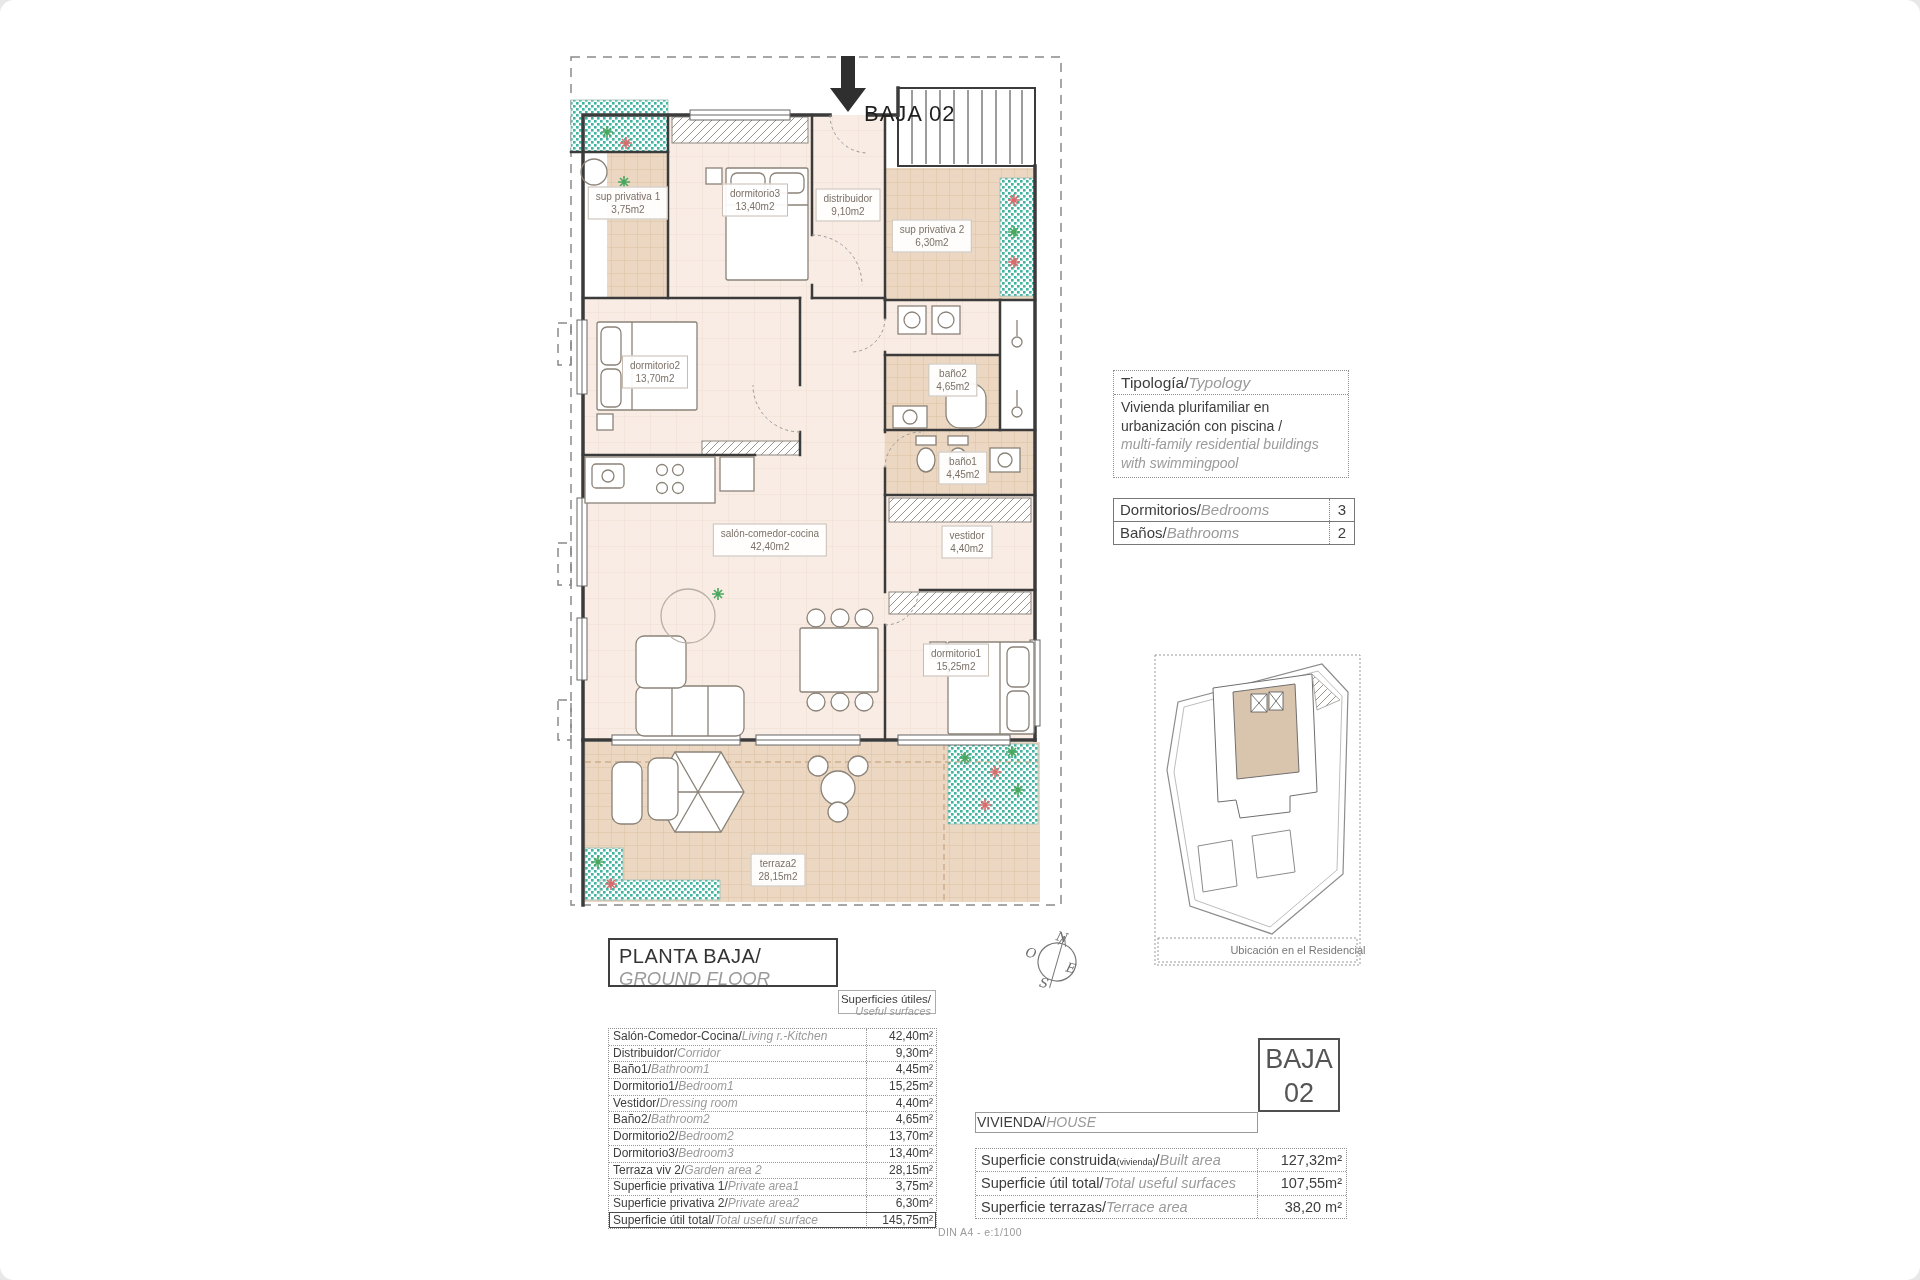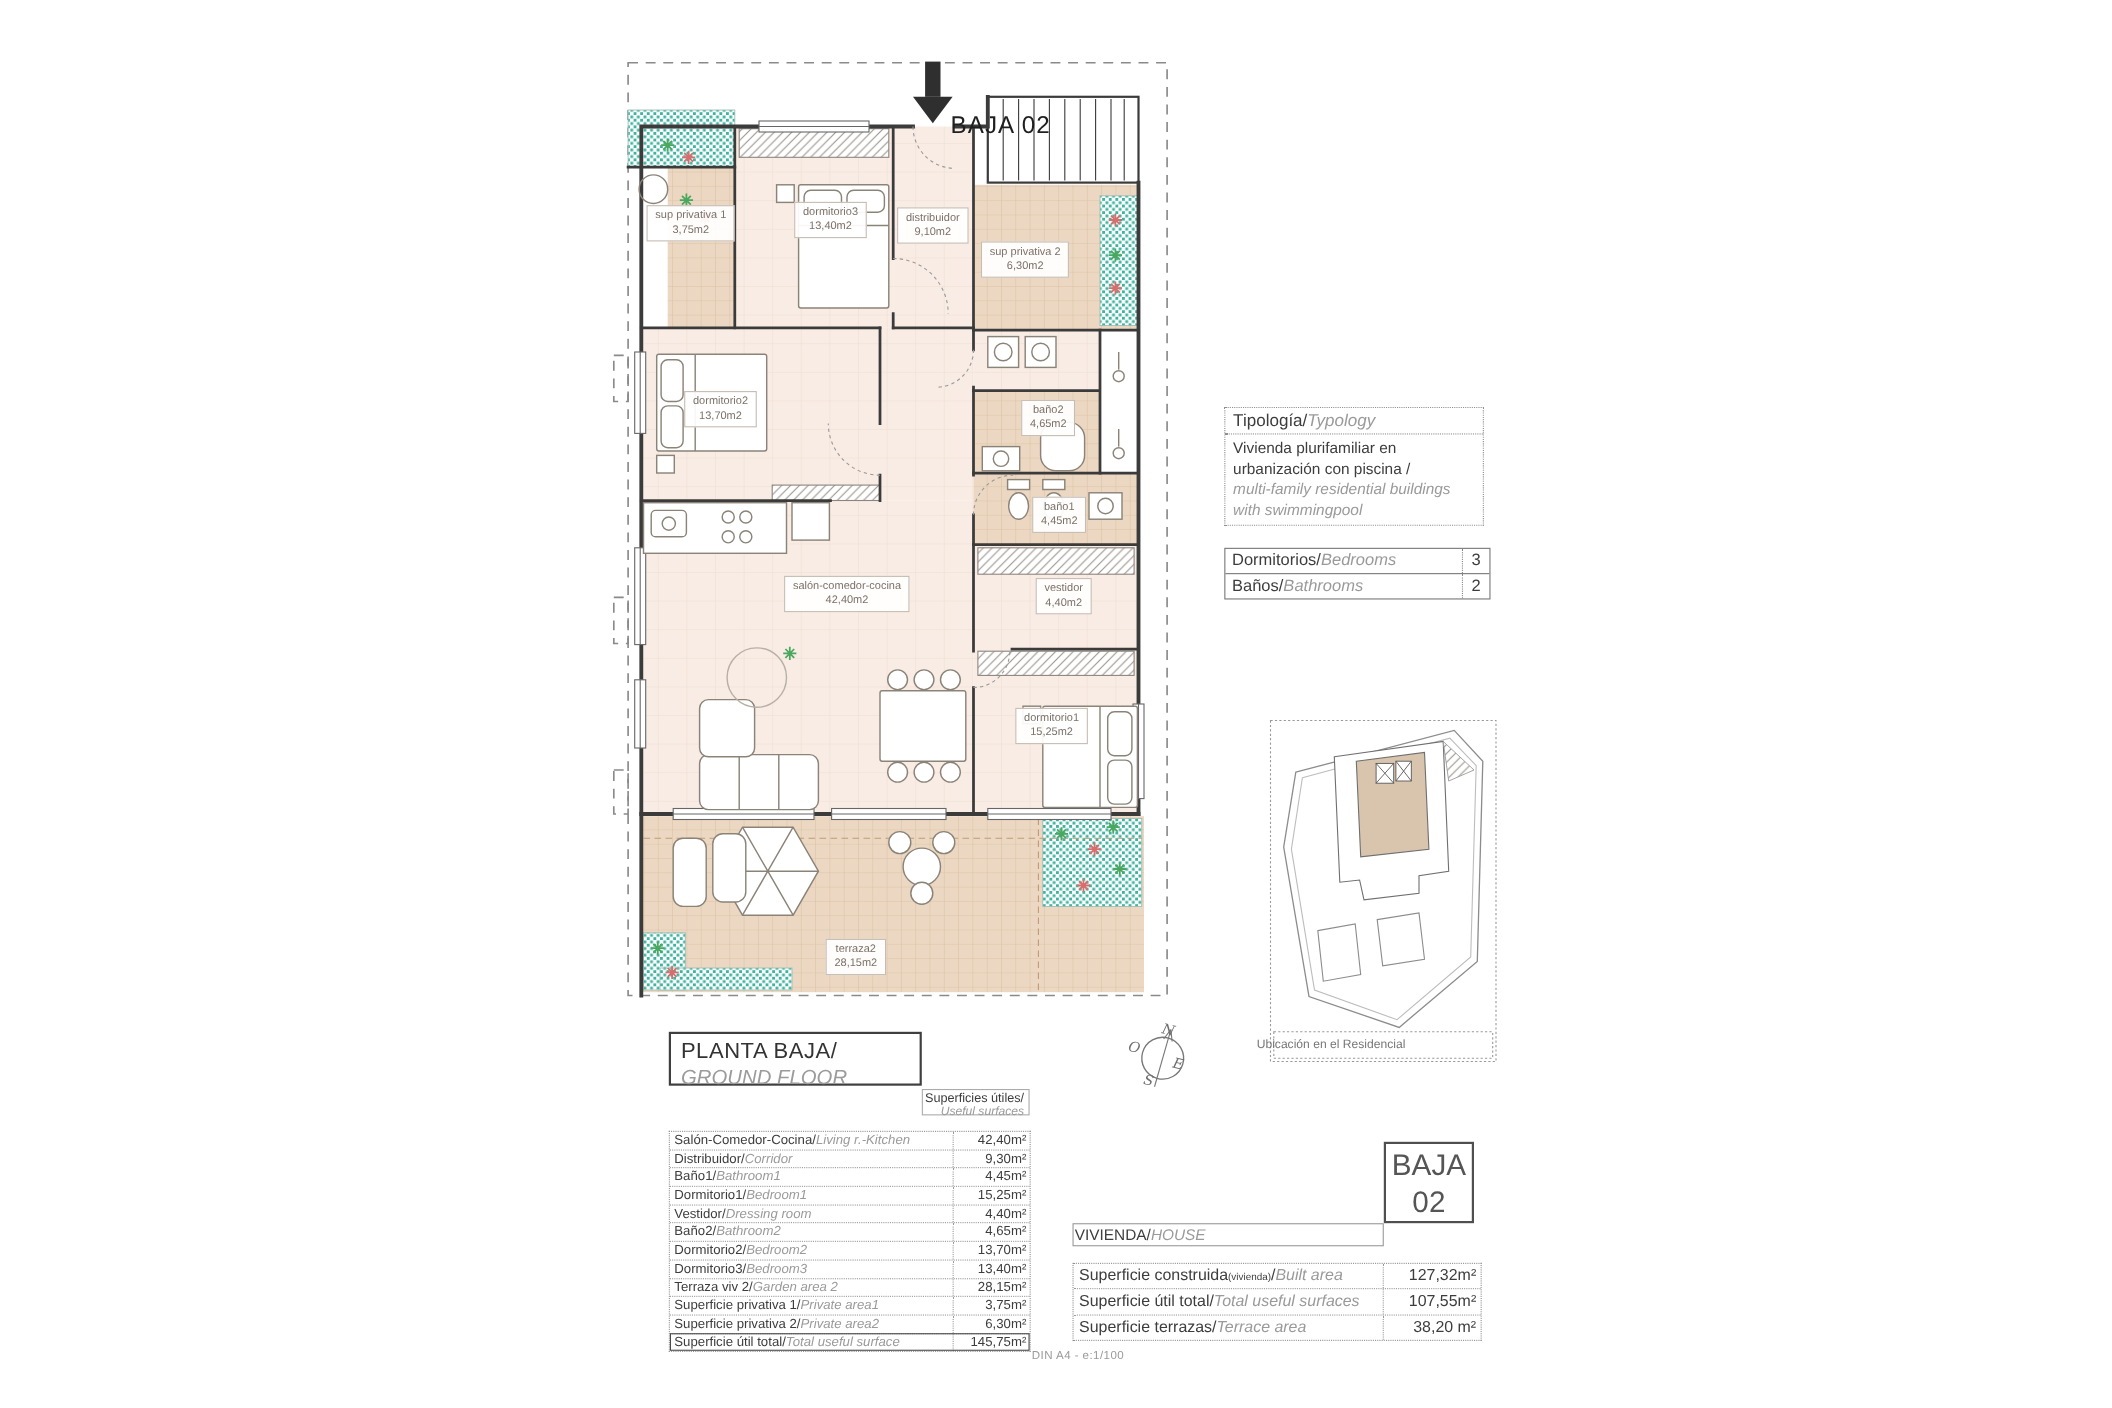--- a/index.html
+++ b/index.html
@@ -1,18 +1,18 @@
 <!DOCTYPE html>
 <html><head>
 <meta charset="utf-8">
 <style>
   html,body{margin:0;padding:0;background:#e8e8e8;}
   .page{
     position:relative;width:1920px;height:1280px;background:#ffffff;overflow:hidden;
-    font-family:"Liberation Sans",sans-serif;color:#3d3d3d;
+    font-family:"Liberation Sans",sans-serif;color:#3d3d3d;border-radius:14px;
   }
   .page svg.plan{position:absolute;left:0;top:0;}
 
   
   .room-label{
     position:absolute;transform:translate(-50%,-50%);
     background:rgba(255,255,255,.93);border:1px solid #c6bcb2;
     color:#7b7168;font-size:10px;line-height:12.5px;text-align:center;
     padding:3px 7px;white-space:nowrap;z-index:5;
   }
@@ -61,21 +61,21 @@
   .h-row{display:flex;height:22.4px;line-height:22.4px;}
   .h-row + .h-row{border-top:1px dotted #9a9a9a;}
   .h-row .lab{flex:1;padding-left:5px;white-space:nowrap;overflow:hidden;}
   .h-row .val{width:84px;border-left:1px dotted #9a9a9a;text-align:right;padding-right:4px;white-space:nowrap;}
   .note{font-size:9px;}
 
   .footer{position:absolute;left:880px;top:1226px;width:200px;text-align:center;font-size:10.5px;color:#9a9a9a;letter-spacing:.4px;}
 
   
   .comp{position:absolute;transform:translate(-50%,-50%) rotate(14deg);font-family:"DejaVu Serif",serif;font-style:italic;font-size:13px;color:#6f6f6f;z-index:5;}
-  .site-caption{position:absolute;left:1210px;top:950px;transform:translate(-50%,-50%);font-size:11px;color:#777;white-space:nowrap;z-index:5;}
+  .site-caption{position:absolute;left:1298px;top:950px;transform:translate(-50%,-50%);font-size:11px;color:#777;white-space:nowrap;z-index:5;}
 </style>
 </head>
 <body>
 
 <div class="page">
 
   <svg class="plan" width="1920" height="1280" viewBox="0 0 1920 1280">
     <defs>
       <pattern id="tile" width="13" height="13" patternUnits="userSpaceOnUse">
         <rect width="13" height="13" fill="#ecd8c2"></rect>

